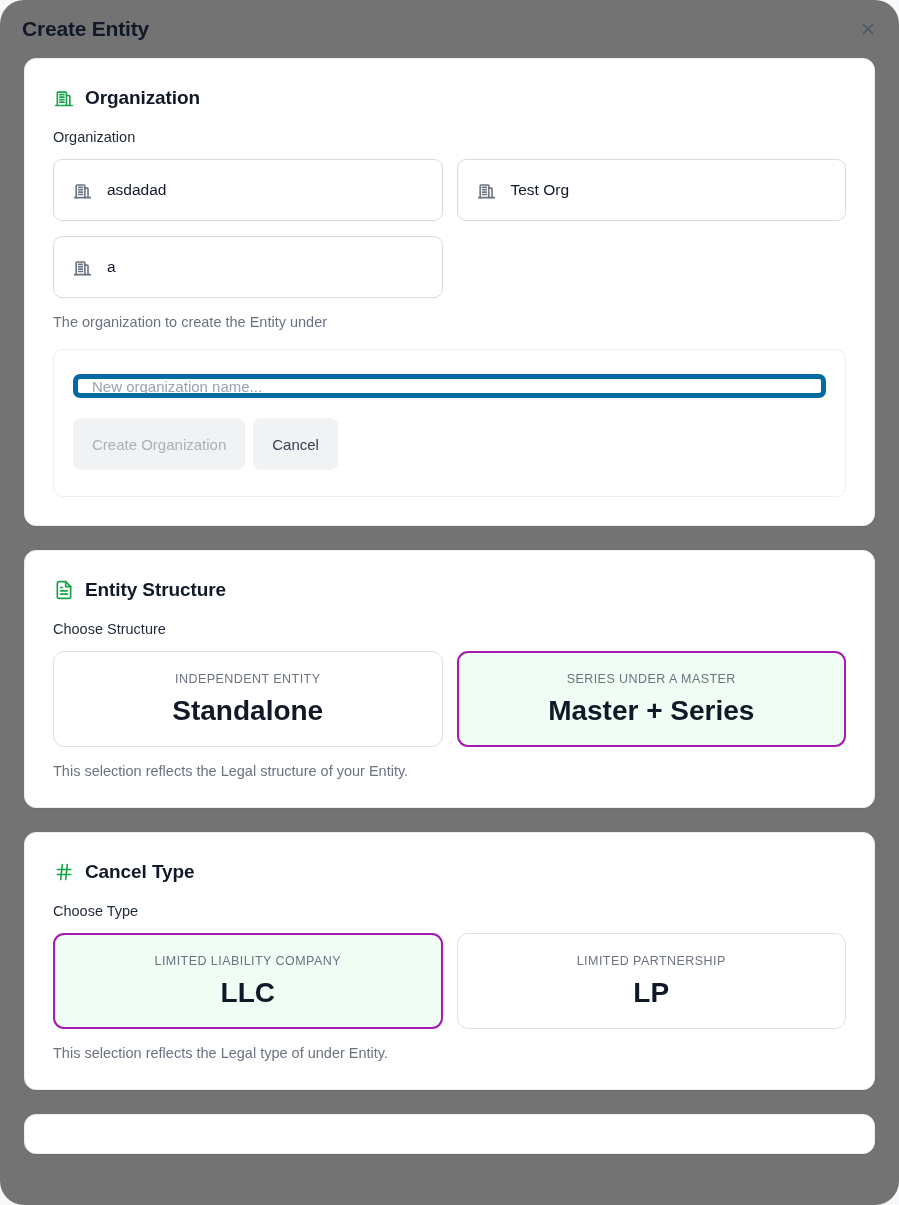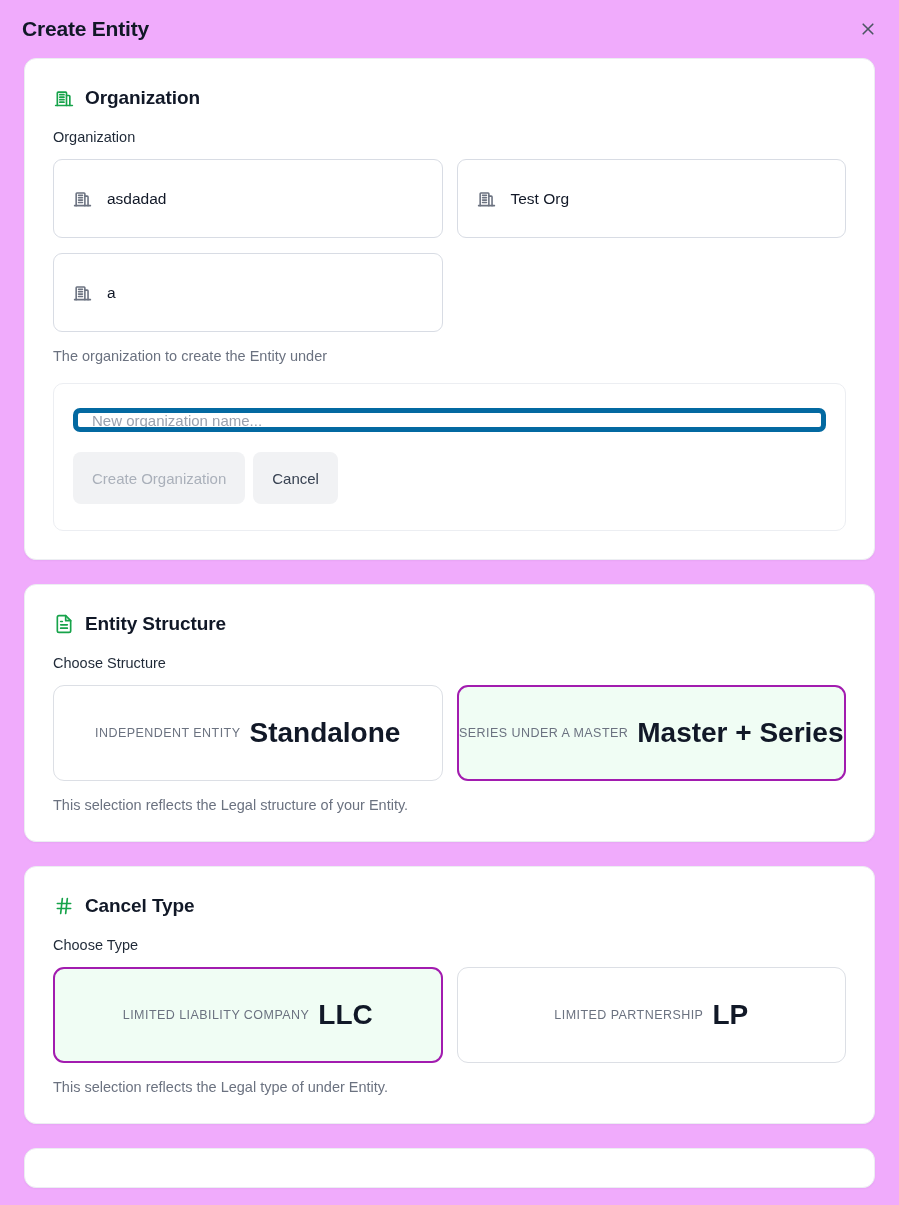--- a/index.html
+++ b/index.html
@@ -8,22 +8,23 @@
     width: 899px;
     height: 1205px;
     background: #f7f8fa;
     font-family: "Liberation Sans", sans-serif;
     overflow: hidden;
   }
 
   .modal {
     width: 899px;
     min-height: 1205px;
-    background: #f0abfc;
+    background: #737373;
     position: relative;
+    border-radius: 24px;
   }
 
   
   .modal-header {
     height: 58px;
     display: flex;
     align-items: center;
     padding: 0 20px 0 22px;
     position: relative;
   }
@@ -97,21 +98,21 @@
   
   .org-grid {
     display: grid;
     grid-template-columns: 1fr 1fr;
     gap: 15px 14px;
   }
   .org-option {
     display: flex;
     align-items: center;
     gap: 14px;
-    height: 79px;
+    height: 62px;
     padding: 0 18px;
     background: #ffffff;
     border: 1px solid #d8dce4;
     border-radius: 9px;
     cursor: pointer;
   }
   .org-option .org-icon {
     width: 21px;
     height: 21px;
     color: #6b7280;
@@ -169,21 +170,21 @@
     display: grid;
     grid-template-columns: 1fr 1fr;
     gap: 14px;
   }
   .choice-tile {
     height: 96px;
     border: 1px solid #dcdfe5;
     border-radius: 11px;
     background: #ffffff;
     display: flex;
-    flex-direction: row;
+    flex-direction: column;
     align-items: center;
     justify-content: center;
     gap: 9px;
     cursor: pointer;
   }
   .choice-tile.selected {
     border: 2px solid #a21caf;
     background: #f0fdf4;
   }
   .choice-kicker {

